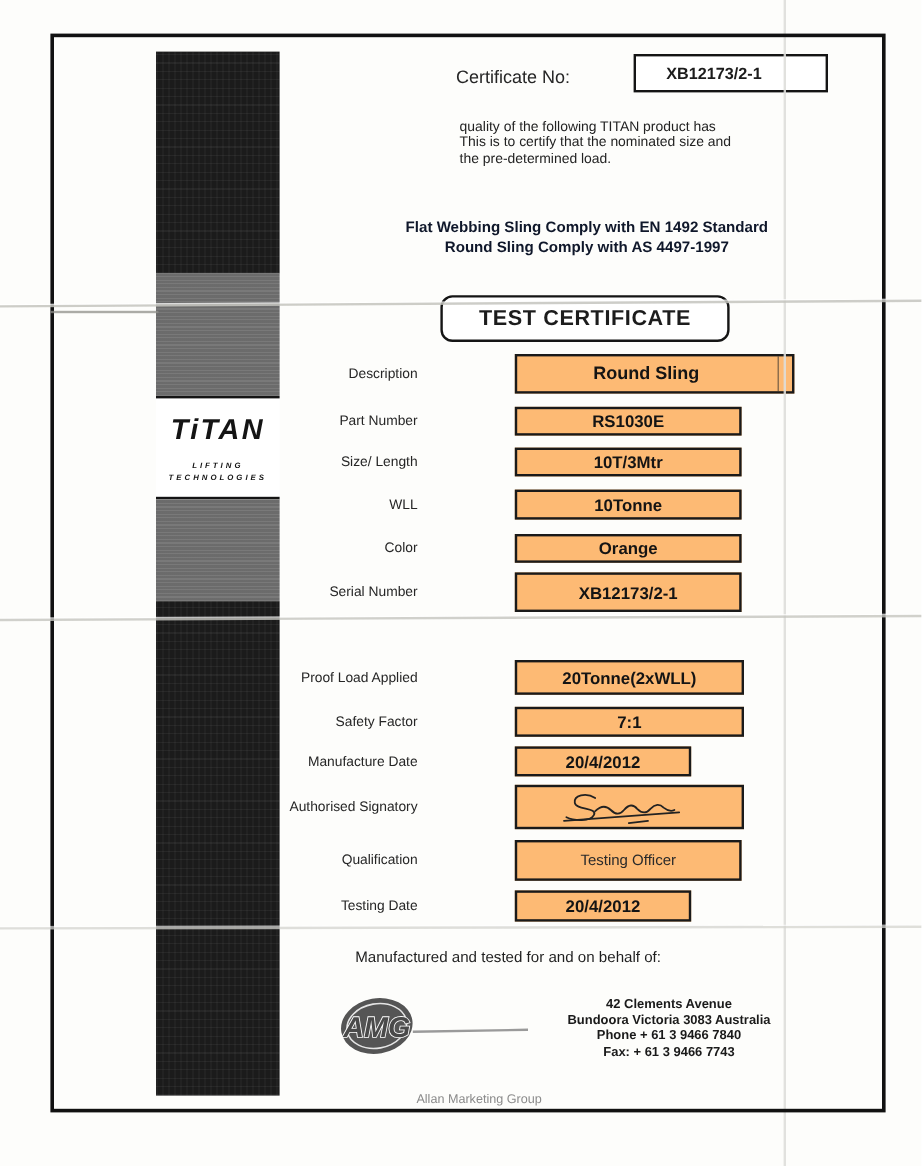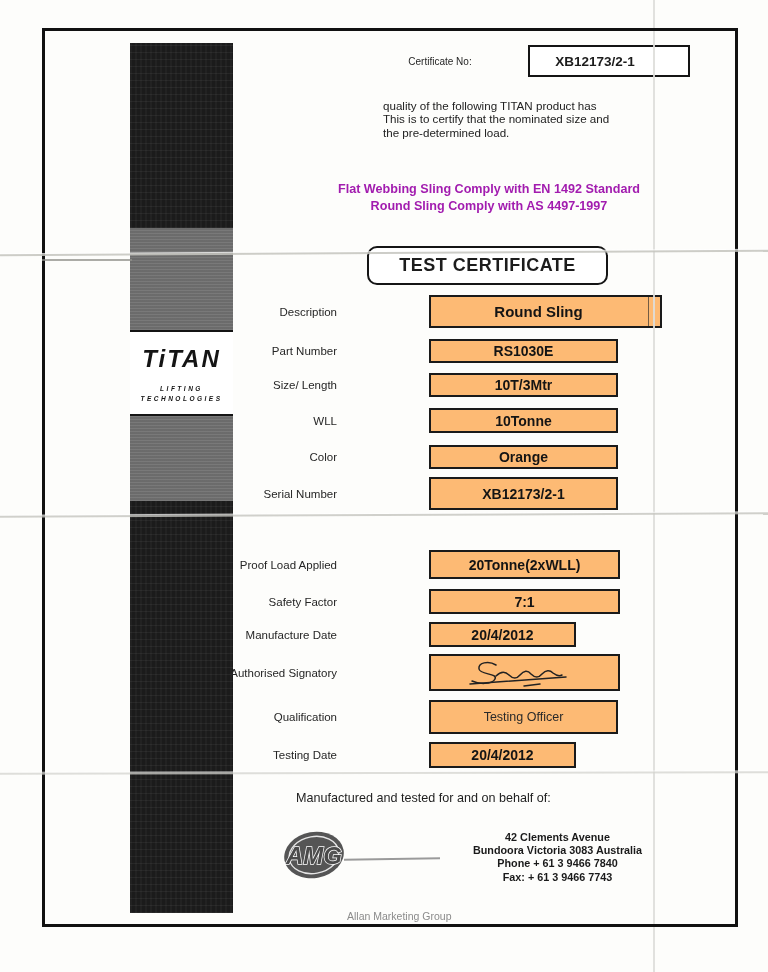--- a/index.html
+++ b/index.html
@@ -30,32 +30,32 @@
   }
   .logo-box {
     width:100%; height:86px; background:#fff; border-top:2px solid #141414; border-bottom:2px solid #141414;
     box-sizing:border-box; text-align:center;
   }
   .logo-main { font-size:24px; font-weight:bold; font-style:italic; letter-spacing:2px; margin-top:13px; color:#141414; }
   .logo-sub { font-size:6.5px; font-weight:bold; font-style:italic; letter-spacing:2.5px; color:#141414; }
   .logo-sub.first { margin-top:12px; }
   .logo-sub.second { margin-top:3px; }
   
-  .certno-label { position:absolute; left:380px; top:56px; width:120px; text-align:center; font-size:10px; color:#262626; z-index:3; }
+  .certno-label { position:absolute; left:380px; top:56px; width:120px; text-align:left; font-size:15px; color:#262626; z-index:3; }
   .certno-box { position:absolute; left:528px; top:45px; width:162px; height:32px; border:2px solid #141414; box-sizing:border-box; background:#fff;
     display:flex; align-items:center; justify-content:center; font-weight:bold; font-size:13.5px; padding-right:28px; z-index:3; }
   
   .intro { position:absolute; left:383px; top:99px; font-size:11.6px; line-height:13.4px; color:#222; z-index:3; }
   
-  .compliance { position:absolute; left:328px; top:181px; width:322px; text-align:center; font-weight:bold; font-size:12.6px; line-height:16.5px; color:#a21caf; z-index:3; }
+  .compliance { position:absolute; left:328px; top:181px; width:322px; text-align:center; font-weight:bold; font-size:12.6px; line-height:16.5px; color:#0f172a; z-index:3; }
   
   .title-box { position:absolute; left:367px; top:246px; width:241px; height:39px; border:2.5px solid #151515; border-radius:10px; box-sizing:border-box;
     background:#fff; display:flex; align-items:center; justify-content:center; font-weight:bold; font-size:18px; letter-spacing:.5px; z-index:3; }
   
-  .row { position:absolute; left:0; width:687px; z-index:3; }
+  .row { position:absolute; left:0; width:687px; z-index:3;padding-left:11px; }
   .flabel { position:absolute; right:350px; top:50%; transform:translateY(-50%); font-size:11.5px; color:#262626; white-space:nowrap; }
   .fbox { position:absolute; left:429px; top:0; border:2px solid #1a1a1a; box-sizing:border-box; background:#fdba74;
     display:flex; align-items:center; justify-content:center; font-weight:bold; font-size:14px; color:#141414; }
   .fbox.big { font-size:15px; }
   .fbox.regular { font-weight:normal; font-size:12.5px; color:#2a2a2a; }
   .fbox.desc { padding-right:14px; }
   .fbox.desc::after { content:''; position:absolute; right:11px; top:0; bottom:0; width:1.5px; background:#2a2a2a; opacity:.65; }
   .sig-svg { display:block; }
   
   .behalf { position:absolute; left:296px; top:791px; font-size:12.6px; color:#1e1e1e; z-index:3; }

